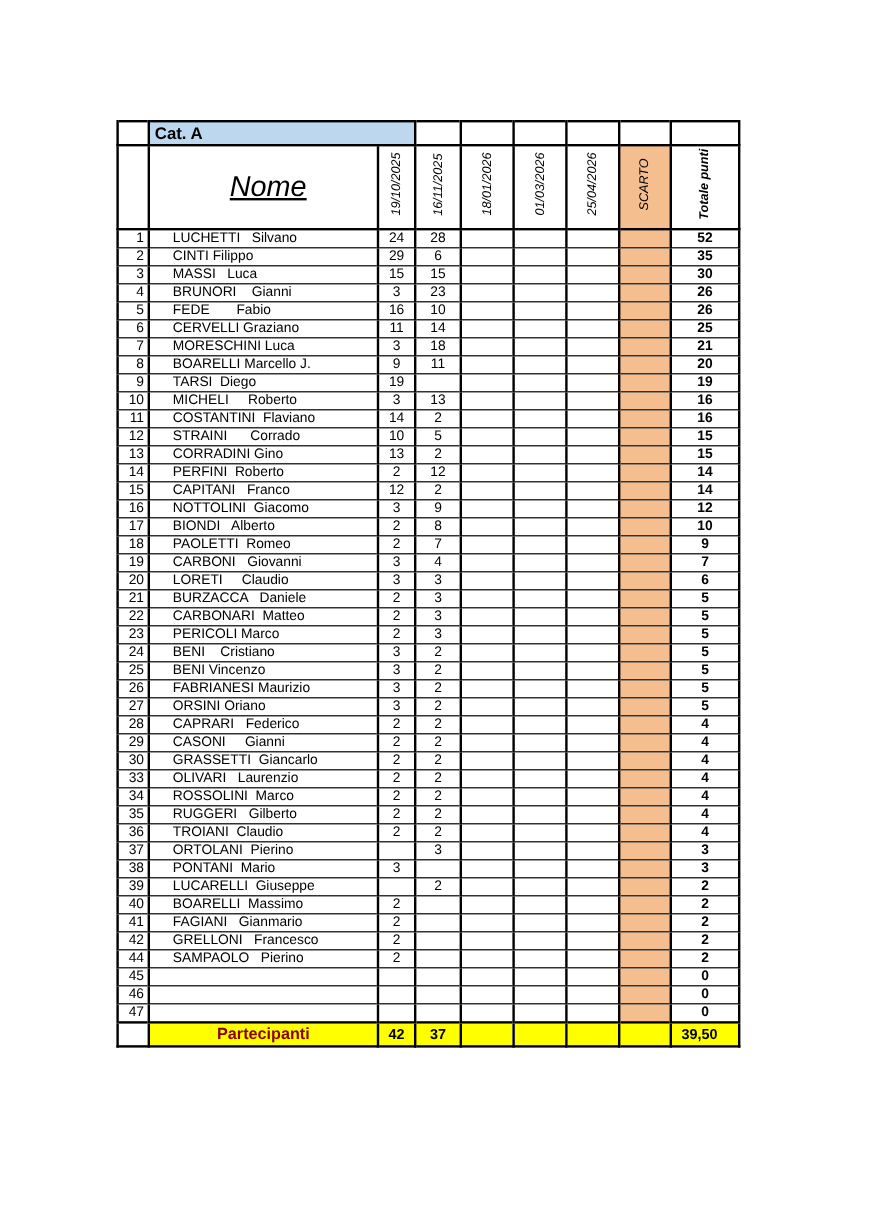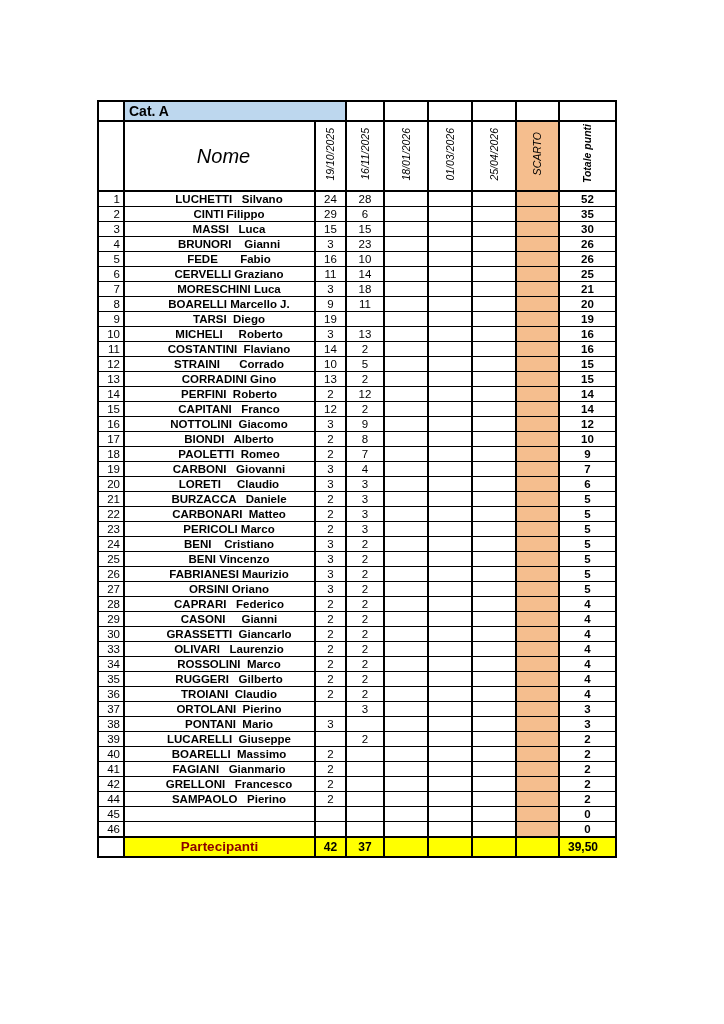--- a/index.html
+++ b/index.html
@@ -19,33 +19,33 @@
   tr.cat td { border-bottom-width:2px; }
   td.cat-label {
     background:var(--blue); font-weight:bold; font-size:14px;
     text-align:left; padding-left:4px; vertical-align:middle;
   }
 
   
   tr.head { height:70px; }
   tr.head td { border-width:2px; vertical-align:middle; text-align:center; }
   td.nome-cell { text-align:left; padding-left:8px; }
-  .nome-text { font-style:italic; font-size:20px; }
+  .nome-text { font-style:italic; font-size:24px;text-decoration:underline; }
   .rot {
     display:inline-block; writing-mode:vertical-rl; transform:rotate(180deg);
     font-style:italic; font-size:10.5px; white-space:nowrap; line-height:1;
   }
   td.scarto-h { background:var(--orange); }
   td.tot-h .rot { font-weight:bold; }
 
   
   tr.data { height:15px; }
   tr.data td { height:14px; line-height:14px; font-size:11.5px; }
   td.num { text-align:right; padding-right:3px; font-size:10.5px; }
-  td.name { text-align:center; padding-left:19px; font-weight:bold; white-space:pre; }
+  td.name { text-align:left; padding-left:19px; font-weight:normal; white-space:pre; }
   td.val { text-align:center; }
   td.scarto { background:var(--orange); }
   td.tot { text-align:center; font-weight:bold; }
 
   
   tr.foot { height:20px; }
   tr.foot td { border-width:2px; line-height:18px; }
   tr.foot td.y { background:var(--yellow); }
   td.foot-label { color:var(--redlabel); font-weight:bold; font-size:13.5px; text-align:center; }
   td.foot-val { font-weight:bold; font-size:12px; text-align:center; }
@@ -608,20 +608,31 @@
     <td class="name"></td>
     <td class="val"></td>
     <td class="val"></td>
     <td class="val"></td>
     <td class="val"></td>
     <td class="val"></td>
     <td class="val scarto"></td>
     <td class="tot">0</td>
   </tr>
 
+  <tr class="data">
+    <td class="num">47</td>
+    <td class="name"></td>
+    <td class="val"></td>
+    <td class="val"></td>
+    <td class="val"></td>
+    <td class="val"></td>
+    <td class="val"></td>
+    <td class="val scarto"></td>
+    <td class="tot">0</td>
+  </tr>
 </tbody>
 
     <tbody>
         <tr class="foot">
       <td></td>
       <td class="y foot-label">Partecipanti</td>
       <td class="y foot-val">42</td>
       <td class="y foot-val">37</td>
       <td class="y"></td>
       <td class="y"></td>

